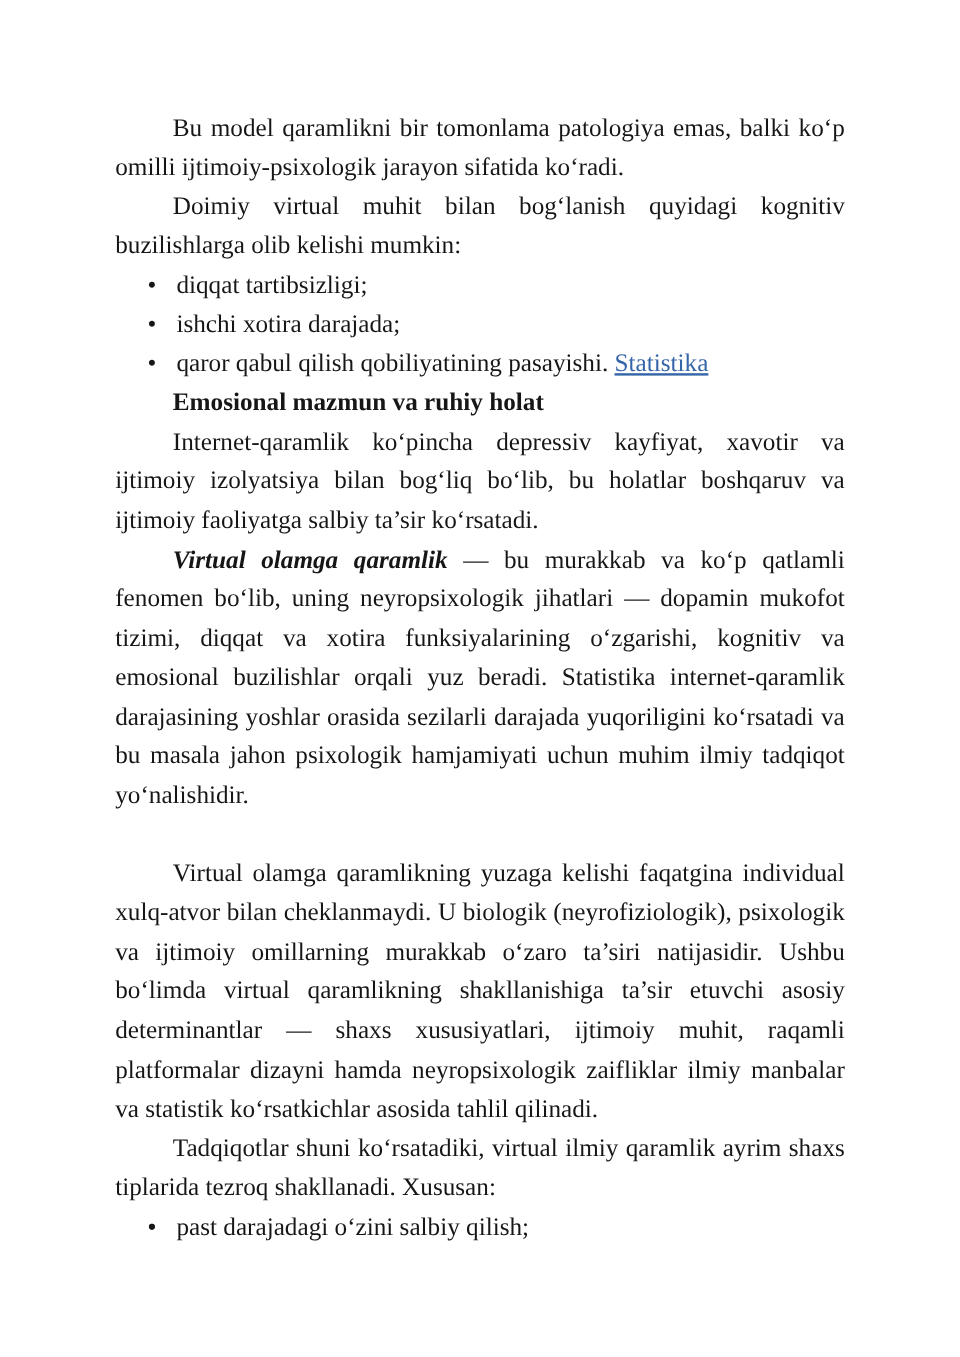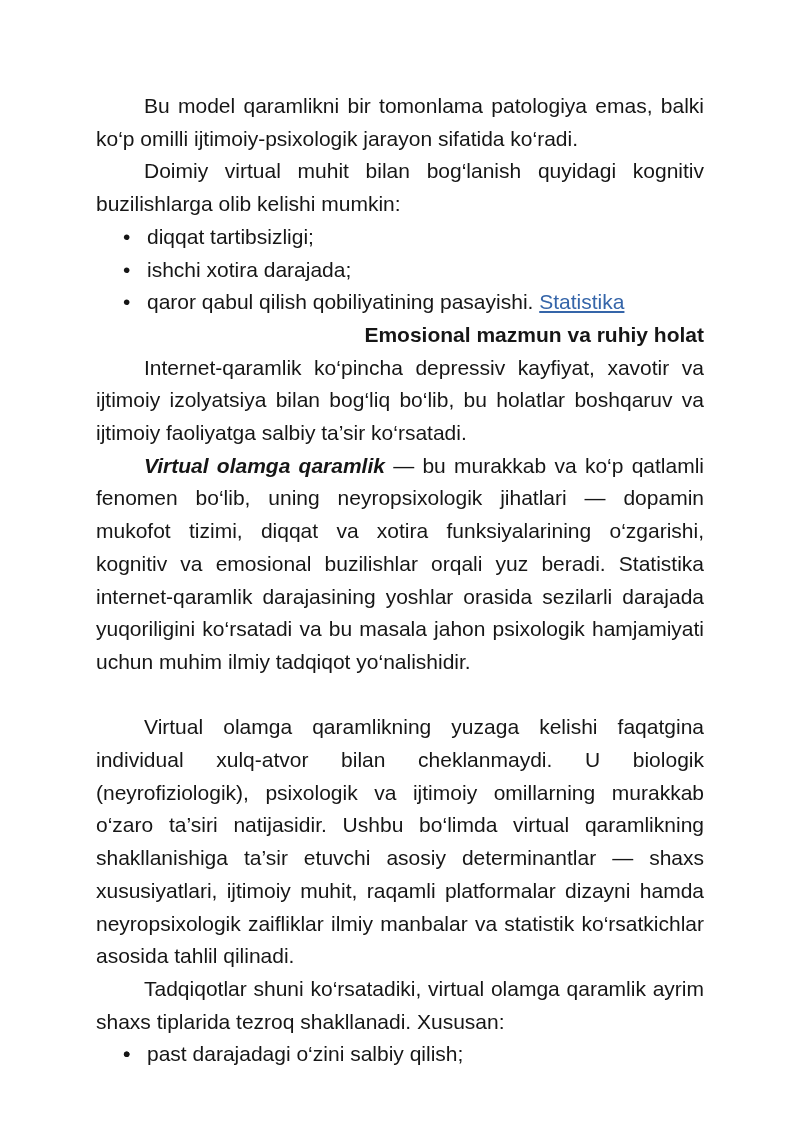--- a/index.html
+++ b/index.html
@@ -6,28 +6,28 @@
   html, body { background: #ffffff; }
   .page {
     position: relative;
     width: 800px;
     height: 1131px;
     background: #ffffff;
     overflow: hidden;
   }
   .content {
     padding: 90px 96px 0 96px;
-    font-family: Liberation Sans, sans-serif;
+    font-family: Liberation Serif, serif;
     font-size: 21px;
     line-height: 32.7px;
     color: #161616;
     text-align: justify;
   }
   .para { text-indent: 48px; }
-  .heading { text-indent: 48px; font-weight: bold; text-align: right; }
+  .heading { text-indent: 48px; font-weight: bold; text-align: left; }
   .lead { font-weight: bold; font-style: italic; }
   .bullet-item {
     position: relative;
     padding-left: 51px;
     text-align: left;
     text-indent: 0;
   }
   .bullet-dot {
     position: absolute;
     left: 27px;
@@ -68,21 +68,21 @@
     <p class="heading"><span>Emosional mazmun va ruhiy holat</span></p>
 
     <p class="para"><span>Internet-qaramlik ko‘pincha depressiv kayfiyat, xavotir va ijtimoiy izolyatsiya bilan bog‘liq bo‘lib, bu holatlar boshqaruv va ijtimoiy faoliyatga salbiy ta’sir ko‘rsatadi.</span></p>
 
     <p class="para"><span class="lead">Virtual olamga qaramlik</span><span> — bu murakkab va ko‘p qatlamli fenomen bo‘lib, uning neyropsixologik jihatlari — dopamin mukofot tizimi, diqqat va xotira funksiyalarining o‘zgarishi, kognitiv va emosional buzilishlar orqali yuz beradi. Statistika internet-qaramlik darajasining yoshlar orasida sezilarli darajada yuqoriligini ko‘rsatadi va bu masala jahon psixologik hamjamiyati uchun muhim ilmiy tadqiqot yo‘nalishidir.</span></p>
 
     <div class="blank-line"></div>
 
     <p class="para"><span>Virtual olamga qaramlikning yuzaga kelishi faqatgina individual xulq-atvor bilan cheklanmaydi. U biologik (neyrofiziologik), psixologik va ijtimoiy omillarning murakkab o‘zaro ta’siri natijasidir. Ushbu bo‘limda virtual qaramlikning shakllanishiga ta’sir etuvchi asosiy determinantlar — shaxs xususiyatlari, ijtimoiy muhit, raqamli platformalar dizayni hamda neyropsixologik zaifliklar ilmiy manbalar va statistik ko‘rsatkichlar asosida tahlil qilinadi.</span></p>
 
-    <p class="para"><span>Tadqiqotlar shuni ko‘rsatadiki, virtual olamga qaramlik ayrim shaxs tiplarida tezroq shakllanadi. Xususan:</span></p>
+    <p class="para"><span>Tadqiqotlar shuni ko‘rsatadiki, virtual ilmiy qaramlik ayrim shaxs tiplarida tezroq shakllanadi. Xususan:</span></p>
 
     <div class="bullet-item">
       <span class="bullet-dot">•</span>
     </div>
 
     <div class="bullet-item">
       <span class="bullet-dot">•</span>
       <span>past darajadagi o‘zini salbiy qilish;</span>
     </div>
 

